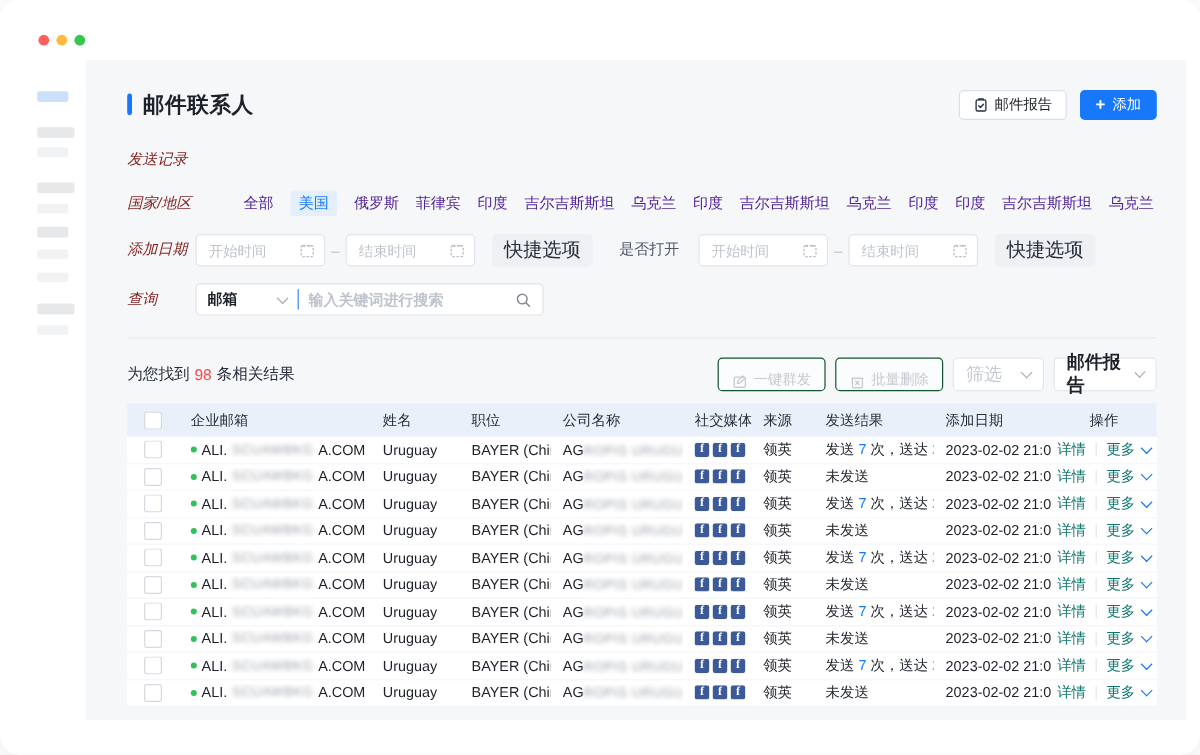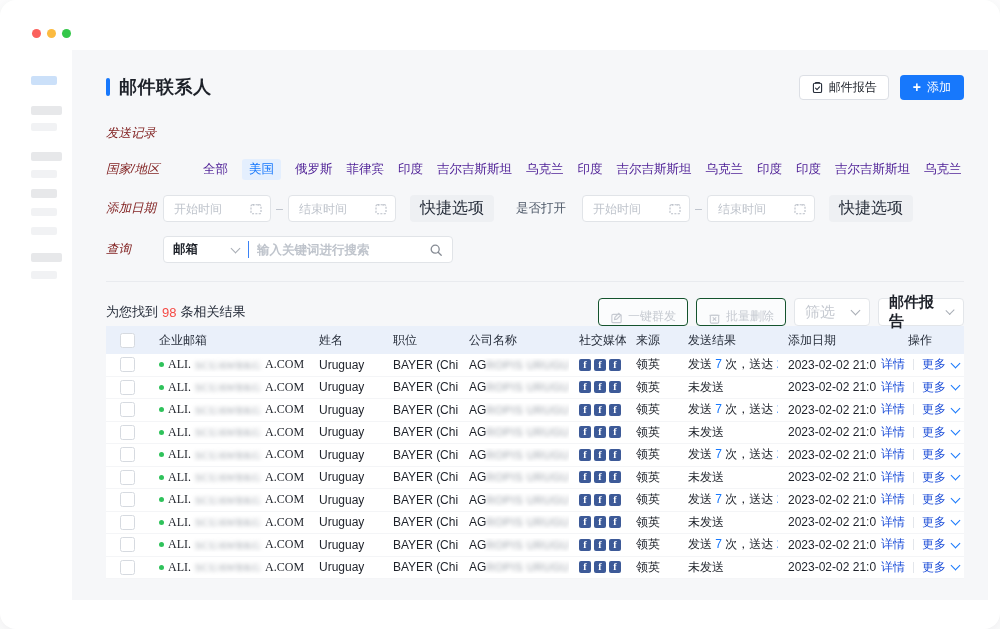--- a/index.html
+++ b/index.html
@@ -50,34 +50,34 @@
   .divider{height:1px;background:#E9EBEF;margin-top:18px;}
   
   .results{display:flex;align-items:center;margin-top:16px;height:28px;font-size:13px;color:#272E3B;}
   .count{color:#F54A45;margin:0 4px;}
   .rbtns{margin-left:auto;display:flex;gap:8px;align-items:center;}
   .btn-dis{display:flex;align-items:flex-end;gap:5px;height:28px;padding:0 11px;background:#FBFCFD;border:1px solid #14532d;border-radius:4px;font-size:12px;color:#C6CAD1;cursor:not-allowed;box-sizing:border-box;font-family:Liberation Mono, monospace;}
   .sel-box{display:flex;align-items:center;justify-content:space-between;height:28px;background:#fff;border:1px solid #E3E6EA;border-radius:4px;padding:0 10px;font-size:15px;box-sizing:border-box;cursor:pointer;}
   .sel-filter{width:76px;color:#C6CAD1;}
   .sel-mode{width:86px;color:#1D2129;font-weight:600;}
   
-  .table{--cols:43px 160px 74px 76px 110px 57px 52px 100px 98px 1fr;}
+  .table{margin-top:10px;--cols:43px 160px 74px 76px 110px 57px 52px 100px 98px 1fr;}
   .thead{display:grid;grid-template-columns:var(--cols);align-items:center;height:28px;background:#EAF0FA;font-size:12px;font-weight:500;color:#272E3B;}
   .trow{display:grid;grid-template-columns:var(--cols);align-items:center;height:22.5px;background:#fff;border-bottom:1px solid #F4F5F7;font-size:12px;color:#1D2129;box-sizing:border-box;}
   .cell{padding-left:10px;white-space:nowrap;overflow:hidden;}
   .cell.ck{display:flex;justify-content:center;padding-left:0;}
   .cell.op{display:flex;justify-content:center;align-items:center;padding-left:0;}
   .cbx{width:13px;height:13px;background:#fff;border:1px solid #D6DAE0;border-radius:2.5px;cursor:pointer;}
-  .email{display:flex;align-items:center;gap:4px;font-family:Liberation Serif, serif;}
+  .email{display:flex;align-items:center;gap:4px;}
   .gdot{width:5px;height:5px;border-radius:50%;background:#2FC25B;flex:none;}
   .blurred{filter:blur(2.3px);color:#9BA1A9;font-size:11px;letter-spacing:.5px;user-select:none;}
   .social{display:flex;gap:3px;align-items:center;}
   .fb{width:12px;height:12px;background:#3D5A98;color:#fff;border-radius:2px;font:700 10px/12px "Liberation Serif","DejaVu Serif",serif;text-align:center;cursor:pointer;}
   .num{color:#1778FC;}
-  .lnk{color:#1d4ed8;cursor:pointer;display:flex;align-items:center;}
+  .lnk{color:#0f766e;cursor:pointer;display:flex;align-items:center;}
   .vdiv{width:1px;height:11px;background:#E3E6EB;margin:0 8px;}
 </style>
 </head>
 <body>
 
 <div class="window">
 
   <div class="traffic">
     <span class="dot" id="dot-close" style="background: rgb(251, 96, 92);"></span>
     <span class="dot" id="dot-min" style="background: rgb(252, 187, 64);"></span>

